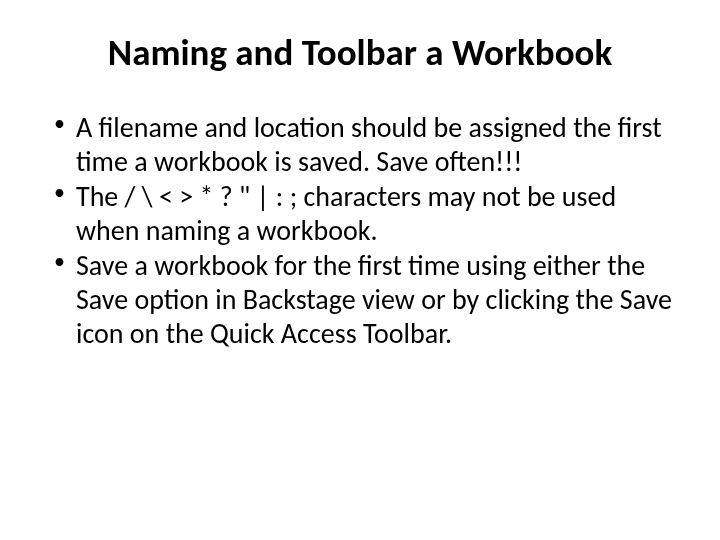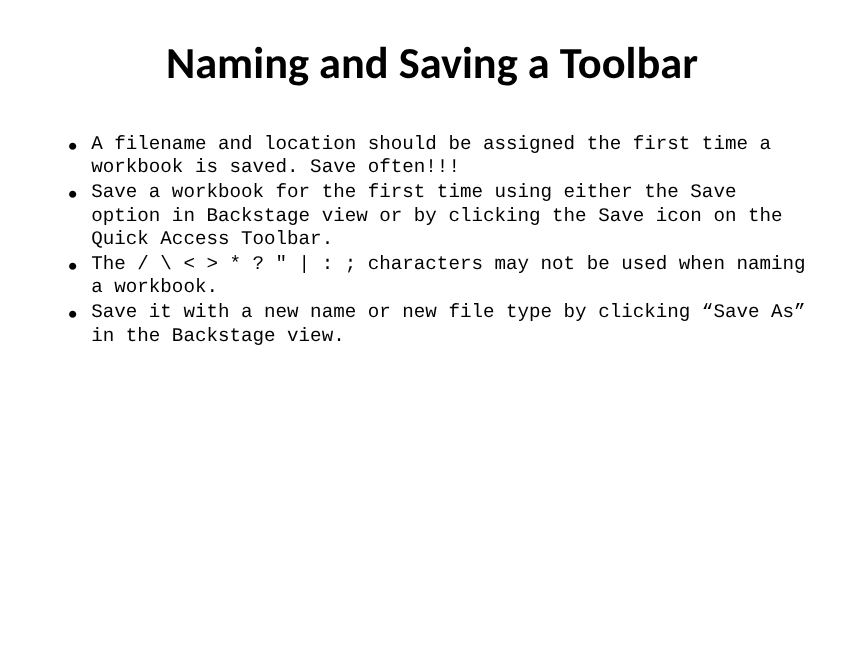--- a/index.html
+++ b/index.html
@@ -18,39 +18,37 @@
       margin-bottom: 36px;
       letter-spacing: 0px;
     }
     ul.bullets {
       list-style: none;
       padding-left: 0;
       margin-left: 0;
     }
     ul.bullets li {
       position: relative;
-      font-size: 16px;
+      font-size: 28px;
       line-height: 1.2;
       padding-left: 28px;
       margin-bottom: 2px;
       letter-spacing: 0px;
-      font-family: Liberation Mono, monospace;
     }
     ul.bullets li::before {
       content: "•";
       position: absolute;
       left: 6px;
       top: 0;
       font-size: 22px;
       line-height: 1.2;
     }
   </style>
 </head>
 <body>
 
-<h1 class="slide-title">Naming and Saving a Toolbar</h1>
+<h1 class="slide-title">Naming and Toolbar a Workbook</h1>
 
 <ul class="bullets">
   <li>A filename and location should be assigned the first time a workbook is saved. Save often!!!</li>
+  <li>The / \ &lt; &gt; * ? " | : ; characters may not be used when naming a workbook.</li>
   <li>Save a workbook for the first time using either the Save option in Backstage view or by clicking the Save icon on the Quick Access Toolbar.</li>
-  <li>The / \ &lt; &gt; * ? " | : ; characters may not be used when naming a workbook.</li>
-  <li>Save it with a new name or new file type by clicking “Save As” in the Backstage view.</li>
 </ul>
 
 </body></html>

